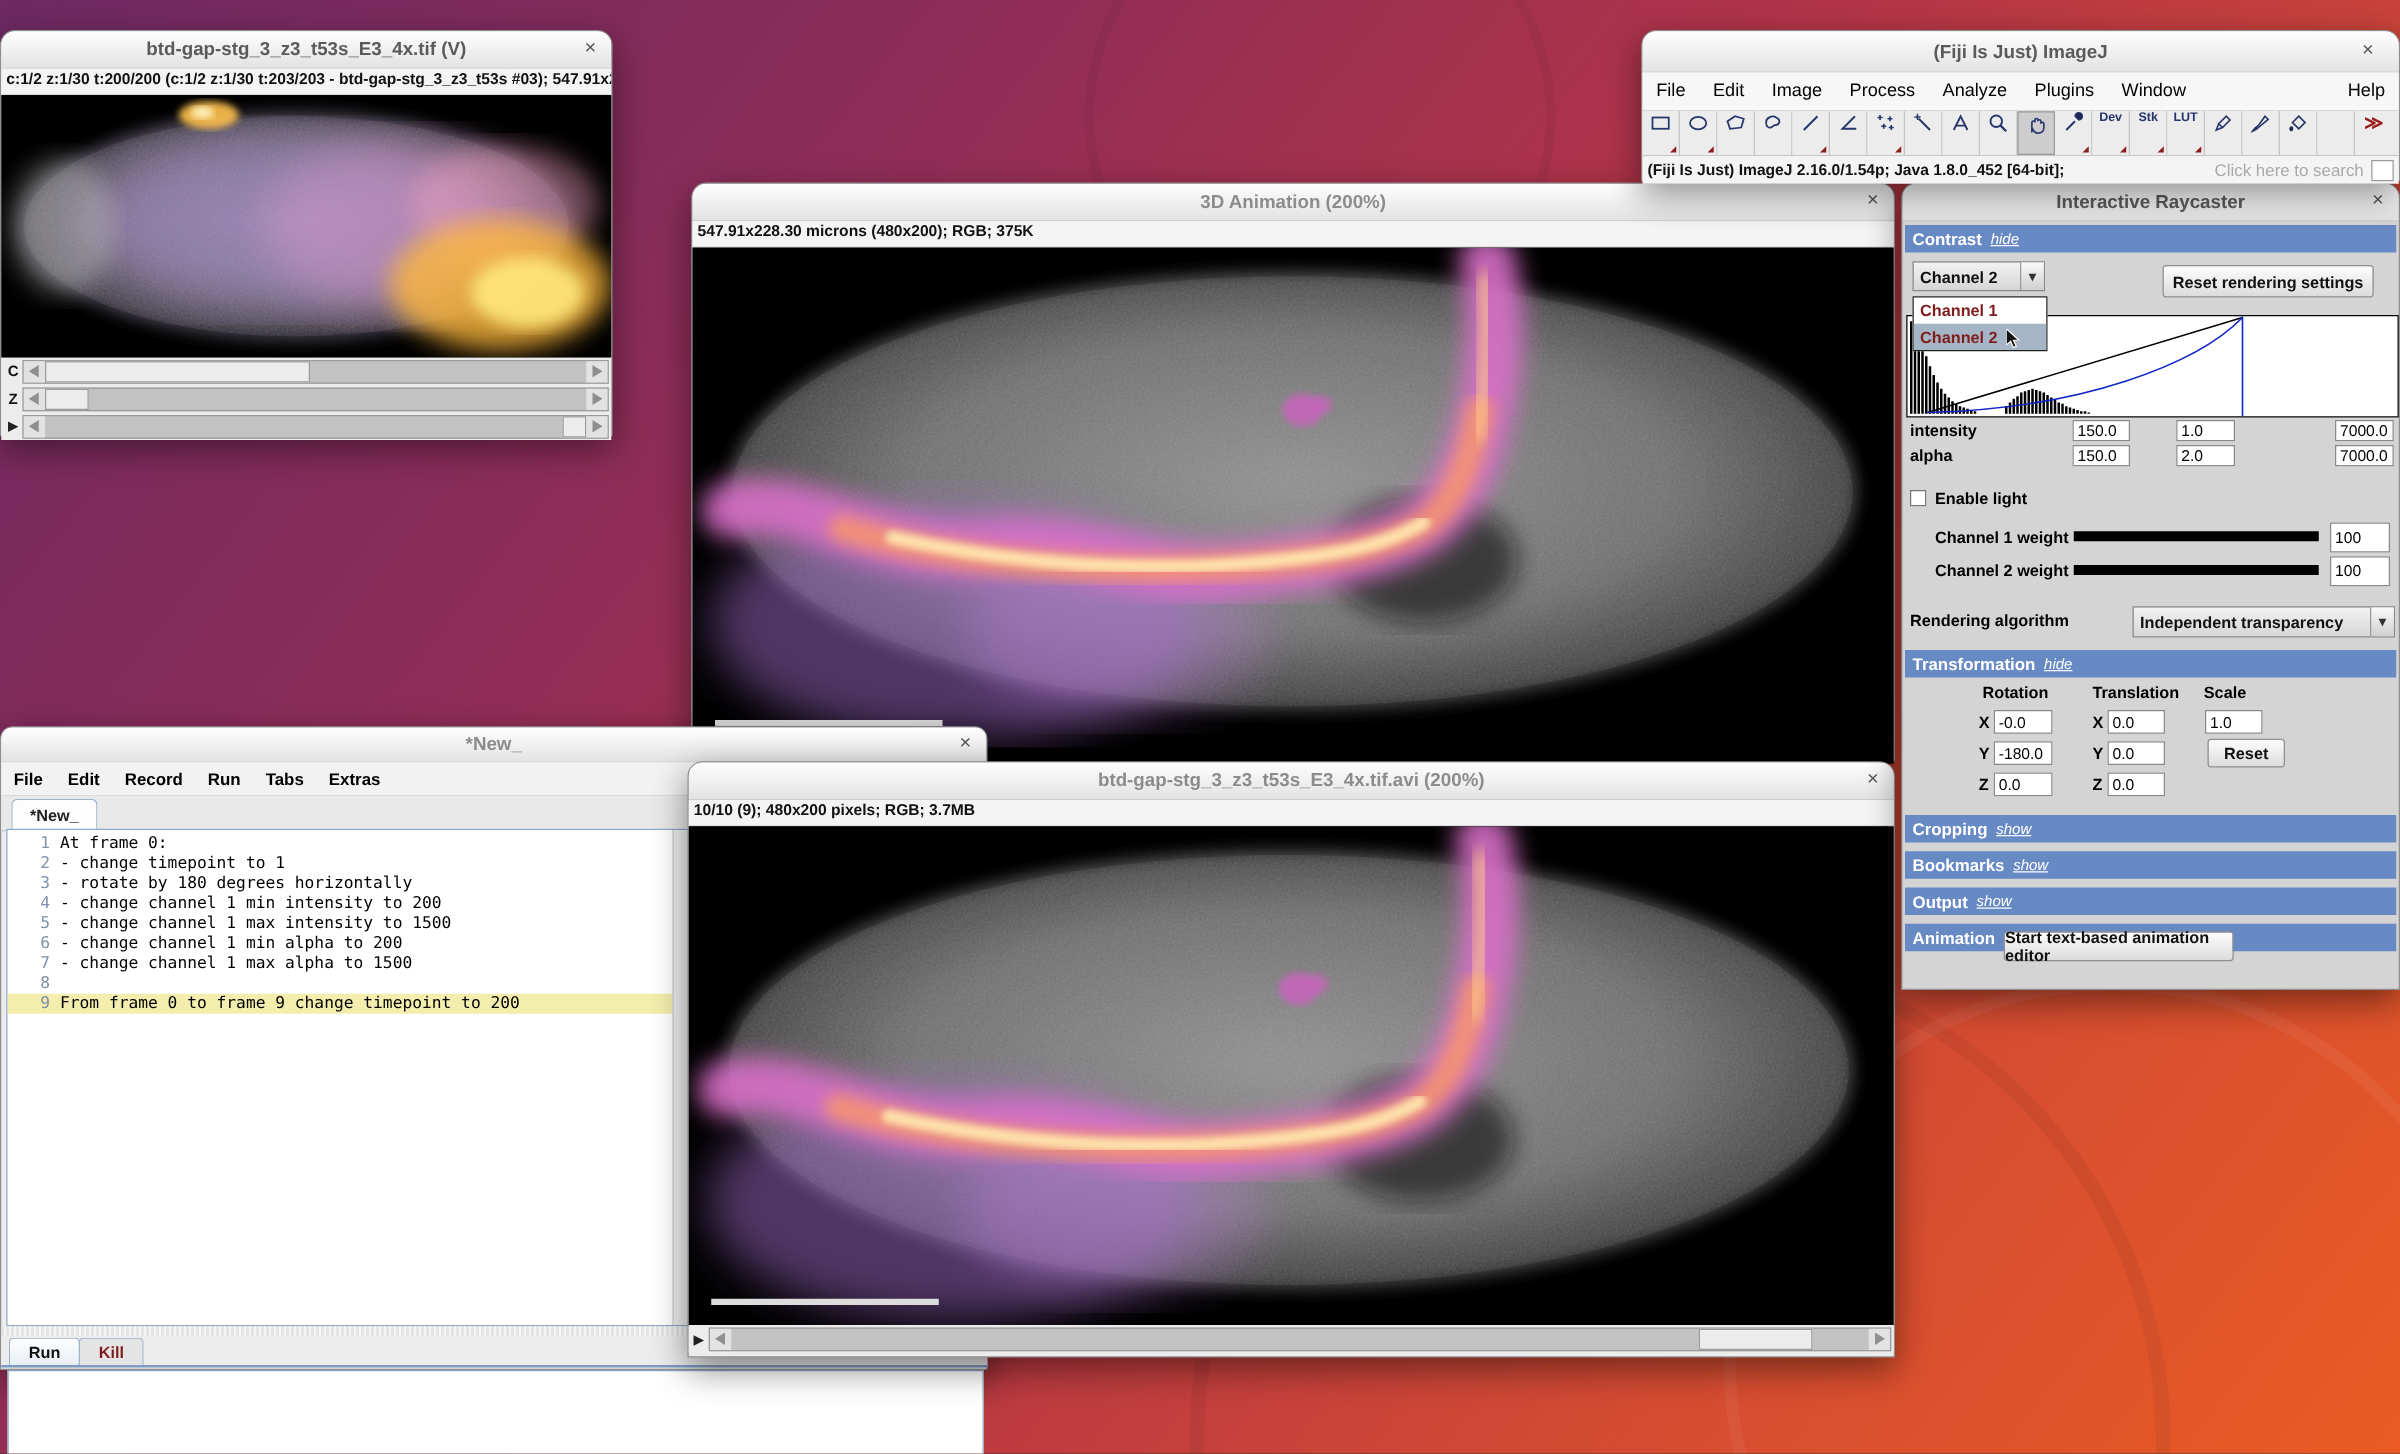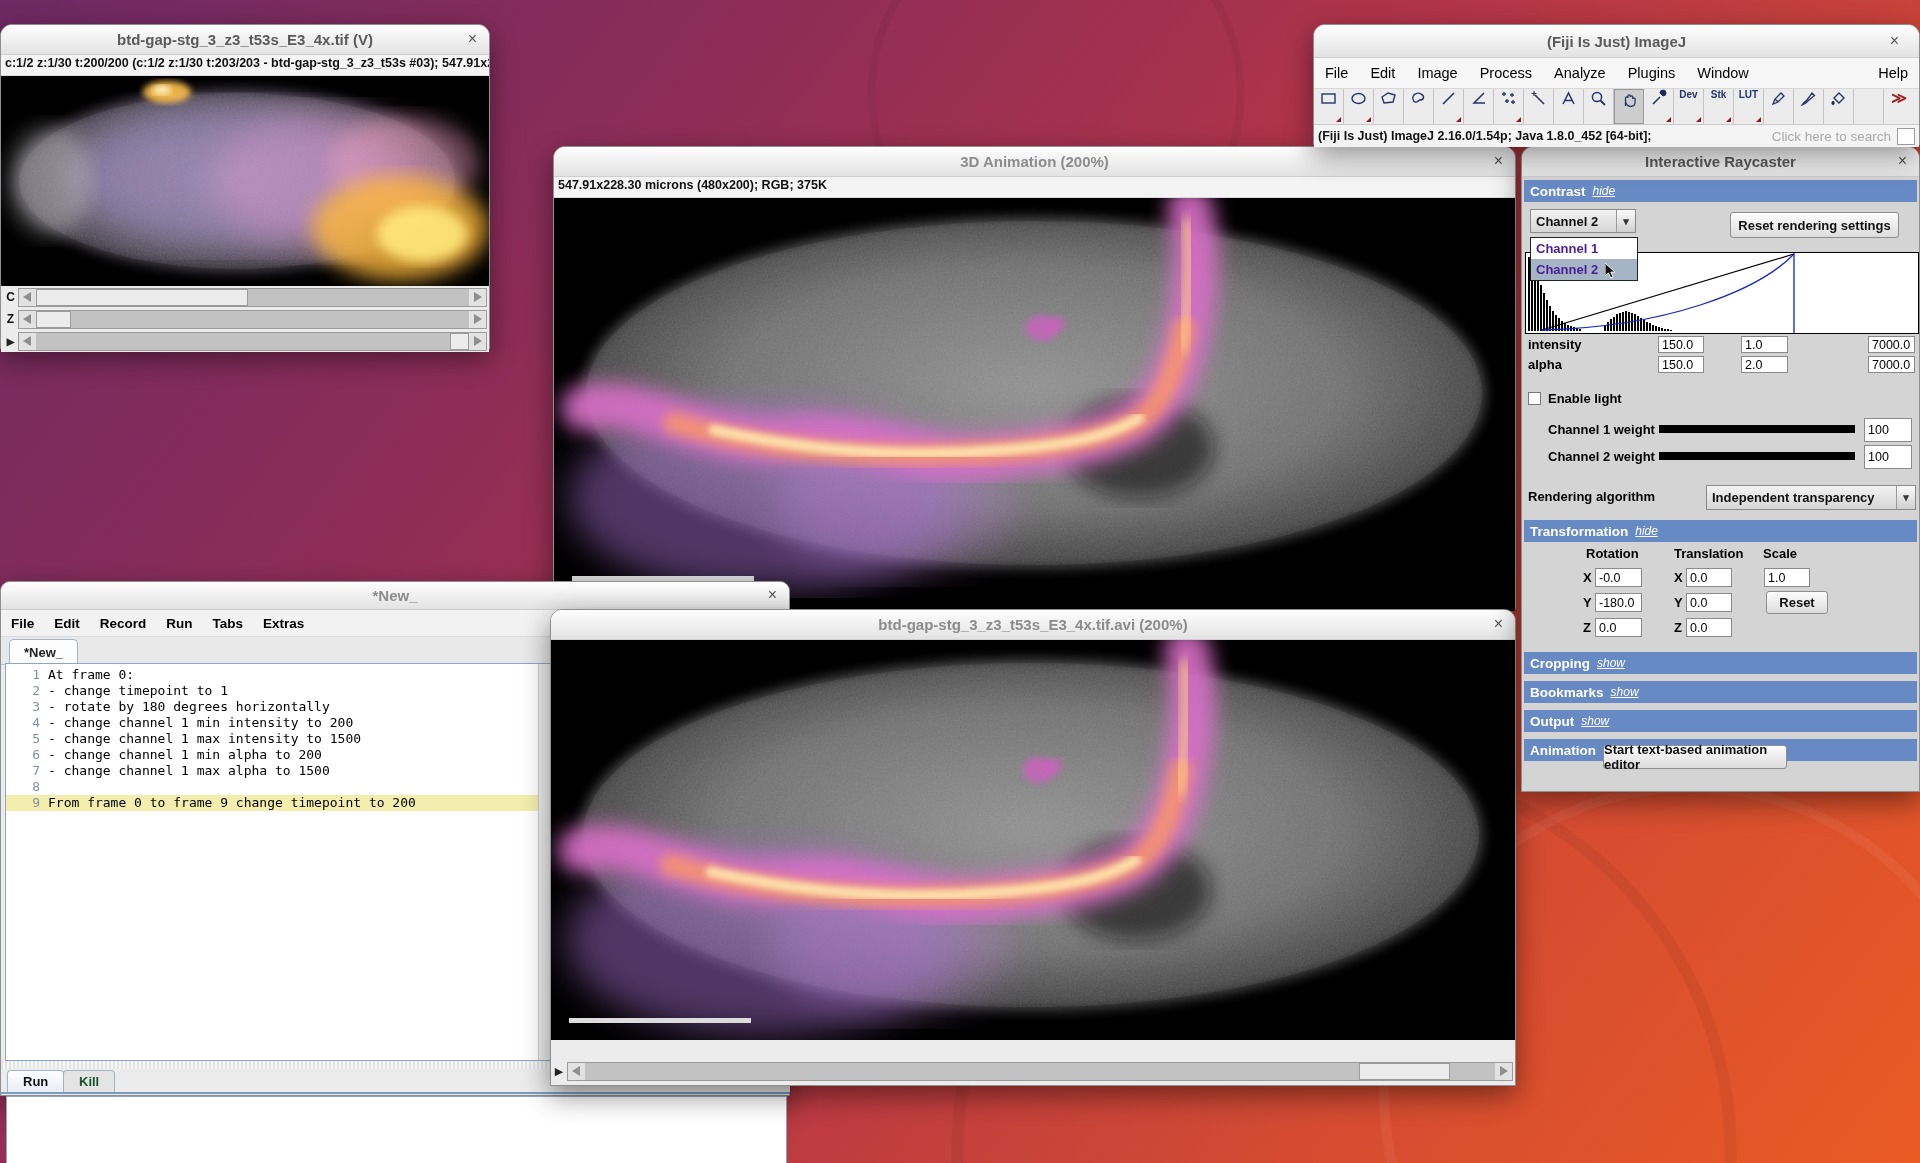--- a/index.html
+++ b/index.html
@@ -56,35 +56,35 @@
   .codearea{position:absolute;background:#fff;border:1px solid #8fa6c2;font-family:"DejaVu Sans Mono",monospace;font-size:13px;overflow:hidden;}
   .cline{display:flex;height:16px;line-height:16px;white-space:pre;}
   .cline .ln{width:34px;text-align:right;padding-right:8px;color:#8090a8;flex:none;}
   .cline .ct{flex:1;color:#000;}
   .cline.hl{background:#f3eead;}
   .vscroll{position:absolute;top:0;right:0;width:11px;height:100%;background:#f0f0f0;border-left:1px solid #d0d0d0;}
   .splitter{position:absolute;height:8px;background:repeating-linear-gradient(90deg,#e4e4e4 0 2px,#f6f6f6 2px 4px);}
   .runbar{position:absolute;height:23px;background:#ececec;border-bottom:2px solid #7d9cc4;}
   .rtab{position:absolute;bottom:0;height:21px;padding:0 15px;font-size:13px;font-weight:bold;display:flex;align-items:center;border:1px solid #9fb4cc;border-bottom:none;border-radius:4px 4px 0 0;}
   .rtab.run{left:6px;background:linear-gradient(#fdfeff,#e8eef6);color:#111;}
-  .rtab.kill{left:62px;background:#e4e4e4;color:#14532d;}
+  .rtab.kill{left:62px;background:#e4e4e4;color:#7f1d1d;}
   .outbox{position:absolute;background:#fff;border:1px solid #8fa6c2;}
   
   .ray{background:#d4d4d4;}
   .sect{position:absolute;left:2px;right:2px;height:22px;color:#fff;font-size:13.5px;display:flex;align-items:center;padding-left:6px;box-sizing:border-box;}
   .sect b{margin-right:7px;}
   .sect .lnk{font-style:italic;text-decoration:underline;font-size:12px;}
   .fld{position:absolute;background:#fff;border:1px solid #8a8a8a;font-size:12.5px;color:#000;padding:0 3px;display:flex;align-items:center;box-sizing:border-box;height:17px;}
   .raylab{position:absolute;font-size:13px;font-weight:bold;color:#000;}
   .btn{position:absolute;background:linear-gradient(#fdfdfd,#dcdcdc);border:1px solid #8f8f8f;border-radius:3px;font-size:13px;font-weight:bold;color:#111;display:flex;align-items:center;justify-content:center;box-sizing:border-box;}
   .combo{position:absolute;background:linear-gradient(#f2f2f2,#d6d6d6);border:1px solid #8a8a8a;display:flex;align-items:center;box-sizing:border-box;font-size:13px;font-weight:bold;color:#111;}
   .combo .cval{flex:1;padding:0 5px;white-space:nowrap;overflow:hidden;}
   .combo .carr{width:18px;align-self:stretch;border-left:1px solid #9a9a9a;display:flex;align-items:center;justify-content:center;font-size:11px;color:#333;background:linear-gradient(#fafafa,#d0d0d0);}
   .popup{position:absolute;background:#fff;border:1px solid #222;z-index:40;}
-  .popup .opt{height:21px;display:flex;align-items:center;padding:0 5px;font-size:13px;font-weight:bold;color:#4c1d95;}
+  .popup .opt{height:21px;display:flex;align-items:center;padding:0 5px;font-size:13px;font-weight:bold;color:#7f1d1d;}
   .popup .opt.sel{background:#a5b5c5;}
   .slider-black{position:absolute;height:8px;background:#000;}
   .checkbox{position:absolute;width:13px;height:13px;background:#fff;border:1px solid #777;box-sizing:border-box;}
   .plotbox{position:absolute;background:#fff;border:1px solid #000;}
   
   .avibottom{position:absolute;display:flex;align-items:center;height:22px;background:#ececec;}
   .playbtn{width:16px;height:18px;display:flex;align-items:center;justify-content:center;font-size:11px;color:#222;}
 </style>
 </head>
 <body>
@@ -206,20 +206,21 @@
       <div class="rtab kill">Kill</div>
     </div>
     <div class="outbox" style="left:5px;top:514px;width:779px;height:83px;"></div>
   </section>
 
   <section class="win" style="left:550px;top:585px;width:966px;height:477px;z-index:4;">
     <div class="titlebar">
       <span class="title">btd-gap-stg_3_z3_t53s_E3_4x.tif.avi (200%)</span>
       <span class="closex">×</span>
     </div>
+    <div class="infobar">10/10 (9); 480x200 pixels; RGB; 3.7MB</div>
     <div class="canvas" style="height:400px;">
       <svg viewBox="0 0 960 400" width="960" height="400">
           <use href="#embryoRender"></use>
         </svg>
     </div>
     <div class="avibottom" style="left:0;top:450px;width:964px;">
       <div class="playbtn">
           <span>▶</span>
         </div>
       <div class="sbar" style="margin-right:2px;">

